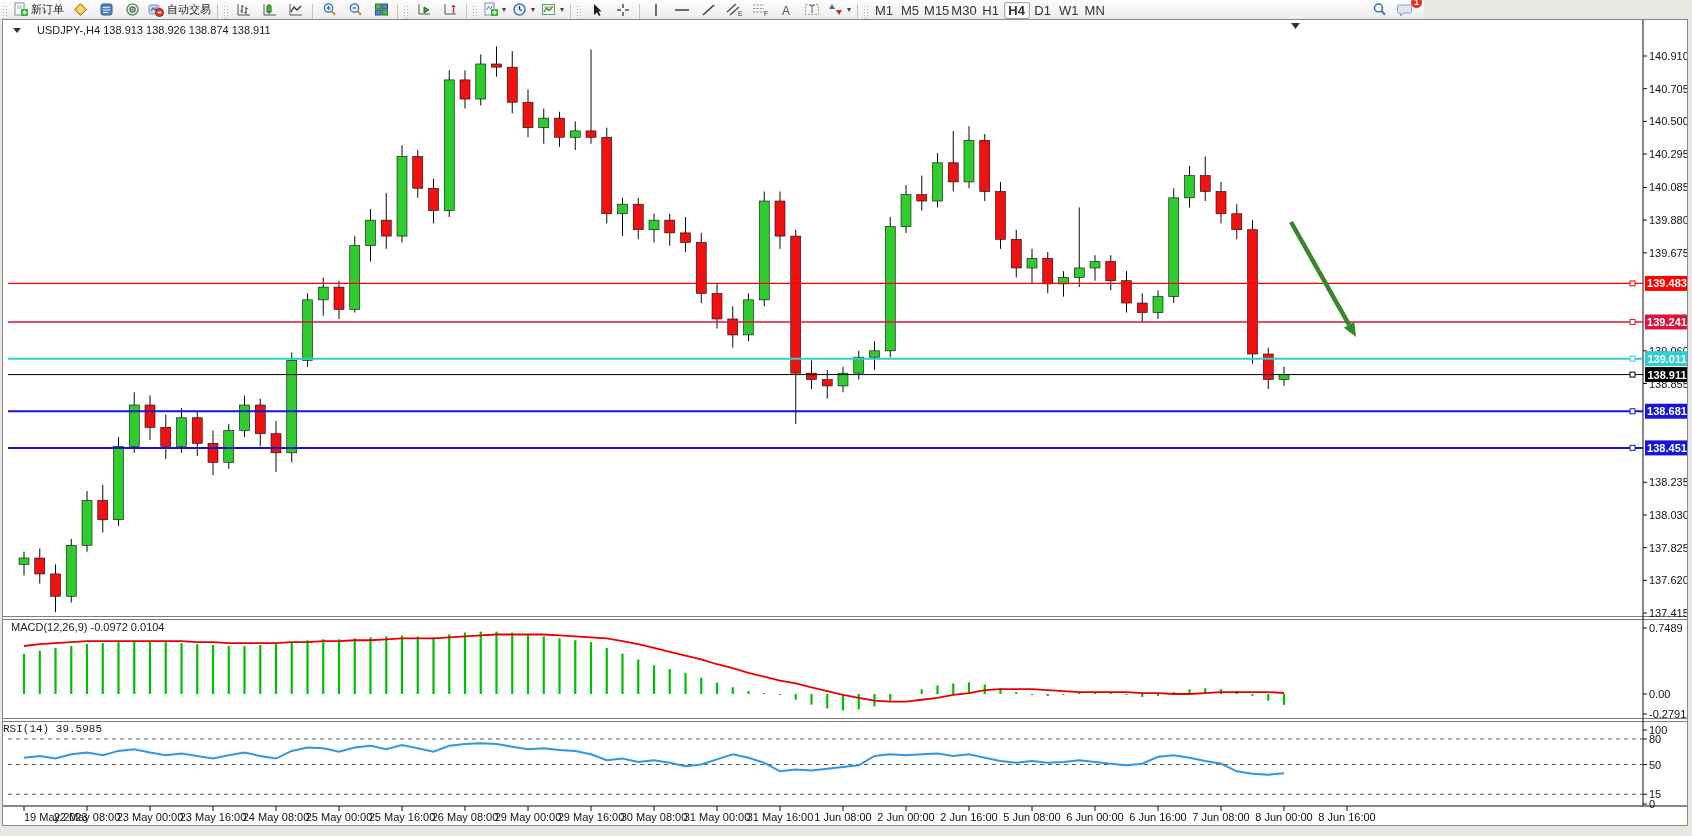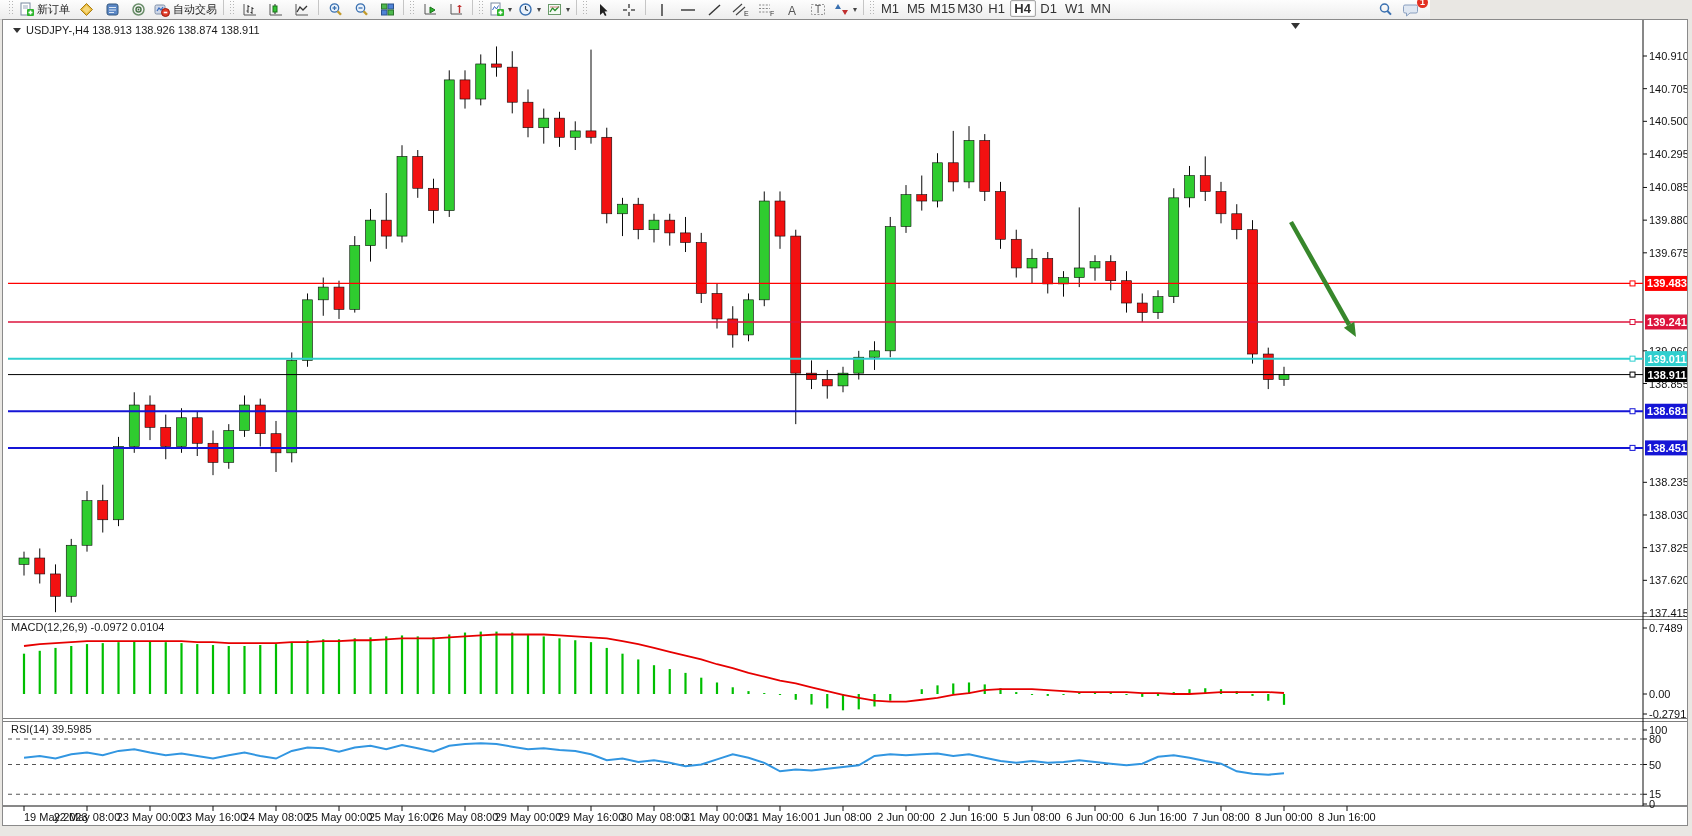--- a/index.html
+++ b/index.html
@@ -1,42 +1,42 @@
 <!DOCTYPE html>
 <html><head>
 <meta charset="utf-8">
 <style>
   html,body{margin:0;padding:0;}
   body{font-family:"Liberation Sans",sans-serif;background:#d8d8d8;}
   .app{position:relative;width:1692px;height:836px;background:#e9e7e3;overflow:hidden;}
   
   .toolbar{position:absolute;left:0;top:0;width:1424px;height:19px;background:linear-gradient(#fdfdfd,#ededed);
-    border-bottom:1px solid #cfcfcf;display:flex;align-items:flex-start;font-size:11px;color:#222;padding-left:6px;}
+    border-bottom:1px solid #cfcfcf;display:flex;align-items:flex-end;font-size:11px;color:#222;}
   .grip{width:6px;height:14px;margin:0 2px;background-image:radial-gradient(#b5b5b5 35%,transparent 40%);
     background-size:3px 3px;}
   .vsep{width:1px;height:15px;background:#c6c6c6;margin:0 3px;}
   .tbtn{height:17px;min-width:20px;padding:0 2px;display:flex;align-items:center;justify-content:center;
     gap:3px;border:1px solid transparent;border-radius:2px;cursor:default;}
   .tbtn .lbl{white-space:nowrap;}
   .tf{height:15px;min-width:24px;display:flex;align-items:center;justify-content:center;
     font-size:13px;color:#333;border:1px solid transparent;border-radius:2px;}
   .tf.active{background:#fff;border-color:#a8a8a8;box-shadow:inset 0 0 2px #ccc;font-weight:bold;}
   .spacer{flex:1;}
   .dd{font-size:8px;color:#444;margin-left:1px;}
   .badge{position:absolute;top:-4px;right:-5px;background:#e33022;color:#fff;border-radius:7px;
     font-size:9px;min-width:11px;height:11px;line-height:11px;text-align:center;font-weight:bold;}
   
   .chart-window{position:absolute;left:2px;top:19px;width:1686px;height:807px;background:#fff;
     border:1px solid #8a8a8a;box-sizing:border-box;}
   .overlay{position:absolute;font-size:11px;color:#1a1a1a;white-space:nowrap;z-index:5;}
-  #chart-title{left:10px;top:4px;display:flex;align-items:center;gap:5px;}
+  #chart-title{left:10px;top:4px;display:flex;align-items:center;gap:16px;}
   .tri-down{width:0;height:0;border-left:4px solid transparent;border-right:4px solid transparent;
     border-top:5px solid #333;}
   #macd-label{left:8px;top:601px;}
-  #rsi-label{left:8px;top:703px;}
+  #rsi-label{left:0;top:703px;font-family:Liberation Mono, monospace;}
   svg text{font-family:"Liberation Sans",sans-serif;}
 </style>
 </head>
 <body>
 
 <div class="app">
 
   <div class="toolbar">
     <div class="grip"></div>
 

